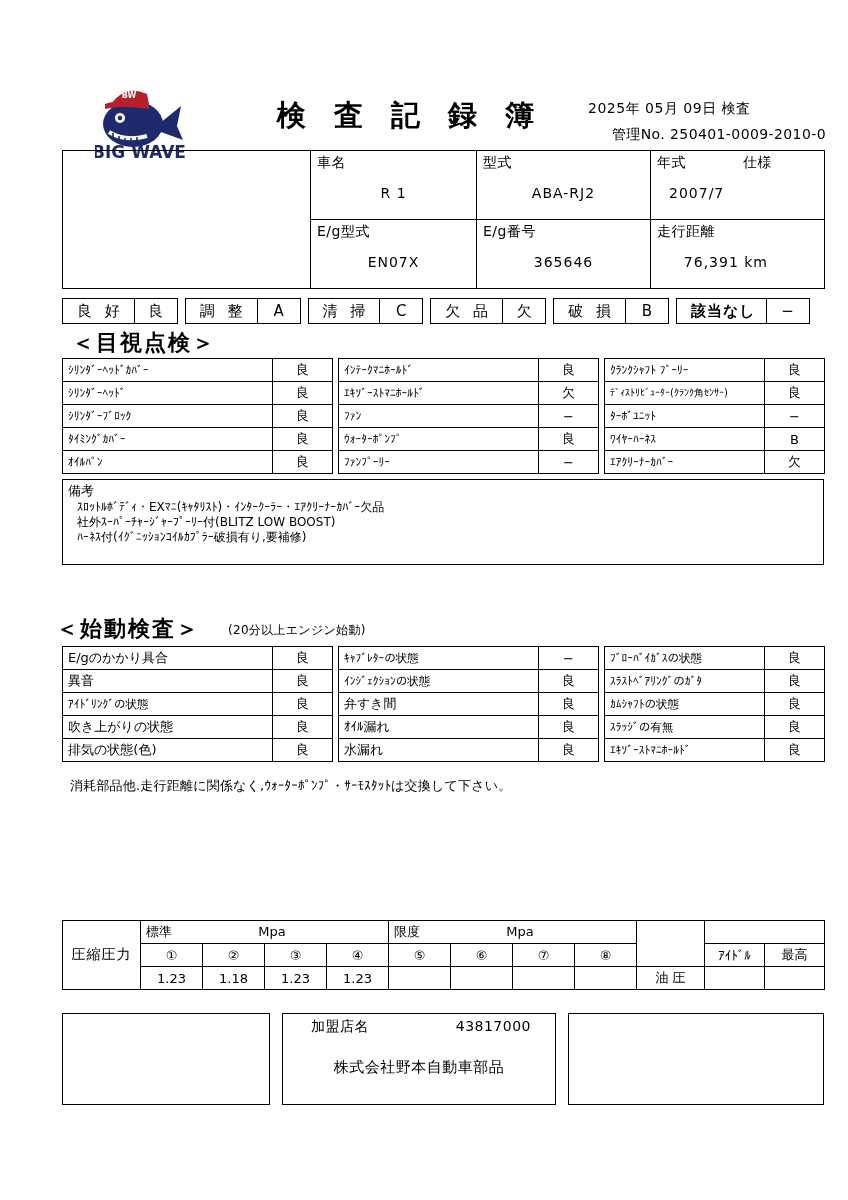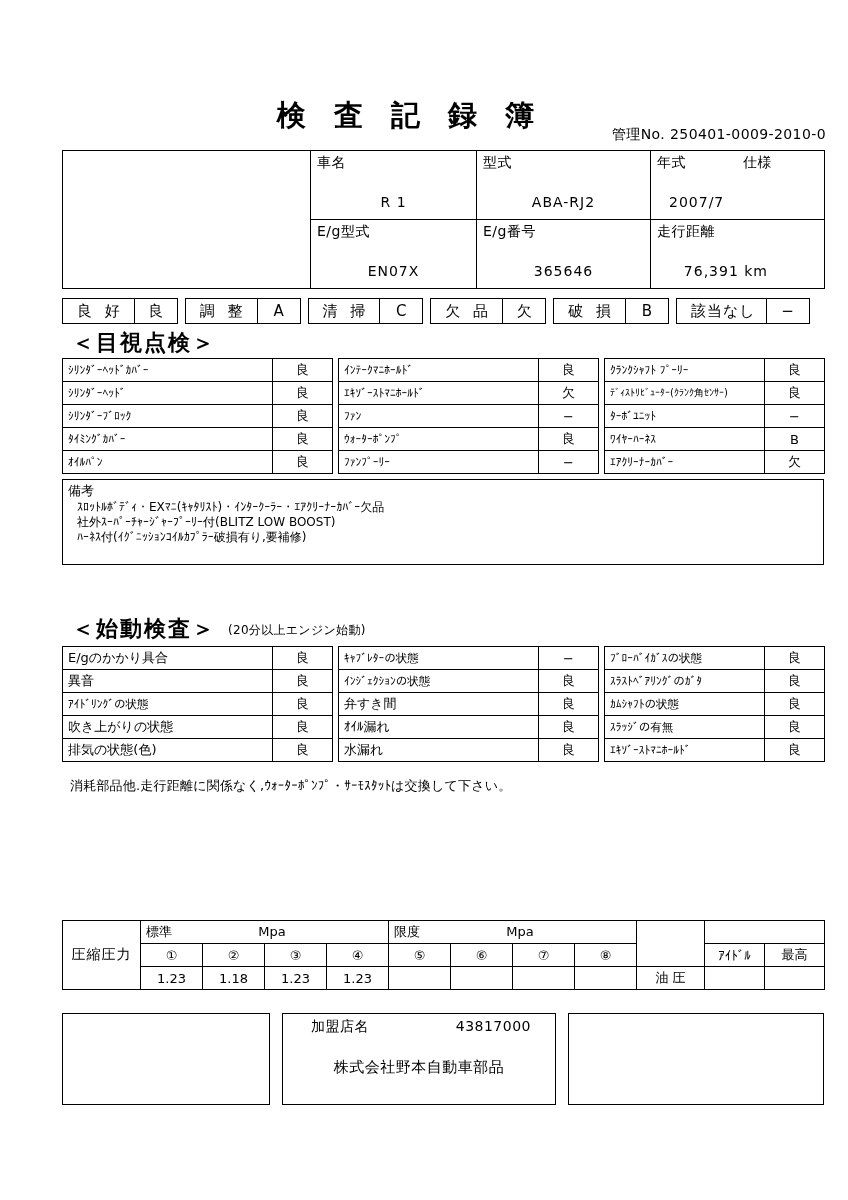--- a/index.html
+++ b/index.html
@@ -35,21 +35,21 @@
   
   table{border-collapse:collapse;font-size:13px;}
   td{border:1px solid #000;padding:0;vertical-align:top;}
 
   
   .vehicle{position:absolute;left:62px;top:150px;width:762px;}
   .vehicle table{width:762px;table-layout:fixed;}
   .vehicle td{height:34px;}
   .v-cell{position:relative;height:68px;}
   .v-cell .lab{position:absolute;left:6px;top:3px;font-size:14px;letter-spacing:.5px;}
-  .v-cell .val{position:absolute;left:0;right:0;top:34px;text-align:center;font-size:14px;letter-spacing:1px;margin-top:9px;}
+  .v-cell .val{position:absolute;left:0;right:0;top:34px;text-align:center;font-size:14px;letter-spacing:1px;}
   .v-cell .val.rt{text-align:right;padding-right:56px;}
   .v-spec{position:absolute;left:92px;top:3px;font-size:14px;letter-spacing:.5px;}
 
   
   .legend{position:absolute;left:62px;top:298px;width:762px;display:flex;}
   .lg{display:flex;margin-right:7px;}
   .lg .t{border:1px solid #000;height:24px;line-height:24px;text-align:center;font-size:15px;letter-spacing:4px;padding:0 10px 0 14px;}
   .lg .v{border:1px solid #000;border-left:none;height:24px;line-height:24px;width:42px;text-align:center;font-size:15px;}
 
   
@@ -88,22 +88,43 @@
   .shop-code{position:absolute;right:24px;top:4px;font-size:14px;letter-spacing:.5px;}
   .shop-name{position:absolute;left:0;right:0;top:44px;text-align:center;font-size:15px;letter-spacing:.5px;}
 </style>
 </head>
 <body>
 
 <div class="page">
 
   <div class="header">
 
+    <div class="logo">
+      <svg width="92" height="84" viewBox="0 0 92 84">
+
+        <ellipse cx="38" cy="44" rx="30" ry="23" fill="#1f2a6e"></ellipse>
+
+        <path d="M64 44 L86 26 L82 46 L88 60 L66 52 Z" fill="#1f2a6e"></path>
+
+        <circle cx="25" cy="38" r="5" fill="#ffffff"></circle>
+        <circle cx="25" cy="38" r="2.3" fill="#1f2a6e"></circle>
+
+        <path d="M14 52 Q30 62 52 56" stroke="#ffffff" stroke-width="4" fill="none"></path>
+        <path d="M18 53 l0 5 M24 56 l0 5 M30 58 l0 5 M36 58 l0 5 M42 57 l0 5" stroke="#1f2a6e" stroke-width="1.6"></path>
+
+        <path d="M16 24 Q30 4 52 14 L54 24 Z" fill="#b5202a"></path>
+        <path d="M10 24 Q26 18 54 24 L54 29 Q26 25 10 29 Z" fill="#b5202a"></path>
+        <text x="34" y="18" font-size="8" fill="#ffffff" font-family="DejaVu Sans, sans-serif" font-weight="bold" text-anchor="middle">BW</text>
+
+        <text x="44" y="78" font-size="17" font-weight="bold" fill="#1f2a6e" font-family="DejaVu Sans, sans-serif" text-anchor="middle">BIG WAVE</text>
+      </svg>
+    </div>
 
     <div class="doc-title">検 査 記 録 簿</div>
+    <div class="insp-date">2025年 05月 09日 検査</div>
   </div>
 
   <div class="mng-no">管理No. 250401-0009-2010-0</div>
 
   <div class="vehicle">
     <table>
       <colgroup>
         <col style="width:248px">
           <col style="width:166px">
           <col style="width:174px">
@@ -171,21 +192,21 @@
     </div>
     <div class="lg">
       <div class="t">欠 品</div>
       <div class="v">欠</div>
     </div>
     <div class="lg">
       <div class="t">破 損</div>
       <div class="v">B</div>
     </div>
     <div class="lg">
-      <div class="t" style="letter-spacing:1px;">該当なし</div>
+      <div class="t" style="letter-spacing:1px;font-weight:bold;">該当なし</div>
       <div class="v">−</div>
     </div>
   </div>
 
   <div class="sec-h" style="left:72px;top:328px;">＜目視点検＞</div>
 
   <div class="ins" style="top:358px;">
     <table>
       <colgroup>
         <col style="width:210px">
@@ -252,21 +273,21 @@
       </table>
   </div>
 
   <div class="rem" style="top:479px;height:86px;">
     <div class="hd">備考</div>
     <div class="ln">ｽﾛｯﾄﾙﾎﾞﾃﾞｨ・EXﾏﾆ(ｷｬﾀﾘｽﾄ)・ｲﾝﾀｰｸｰﾗｰ・ｴｱｸﾘｰﾅｰｶﾊﾞｰ欠品</div>
     <div class="ln">社外ｽｰﾊﾟｰﾁｬｰｼﾞｬｰﾌﾟｰﾘｰ付(BLITZ LOW BOOST)</div>
     <div class="ln">ﾊｰﾈｽ付(ｲｸﾞﾆｯｼｮﾝｺｲﾙｶﾌﾟﾗｰ破損有り,要補修)</div>
   </div>
 
-  <div class="sec-h" style="left:72px;top:614px;">＜始動検査＞</div>
+  <div class="sec-h" style="left:56px;top:614px;">＜始動検査＞</div>
   <div class="sec-sub" style="left:228px;top:622px;">(20分以上エンジン始動)</div>
 
   <div class="ins" style="top:646px;">
     <table>
       <colgroup>
         <col style="width:210px">
           <col style="width:60px">
           <col style="width:6px">
         <col style="width:200px">
           <col style="width:60px">

